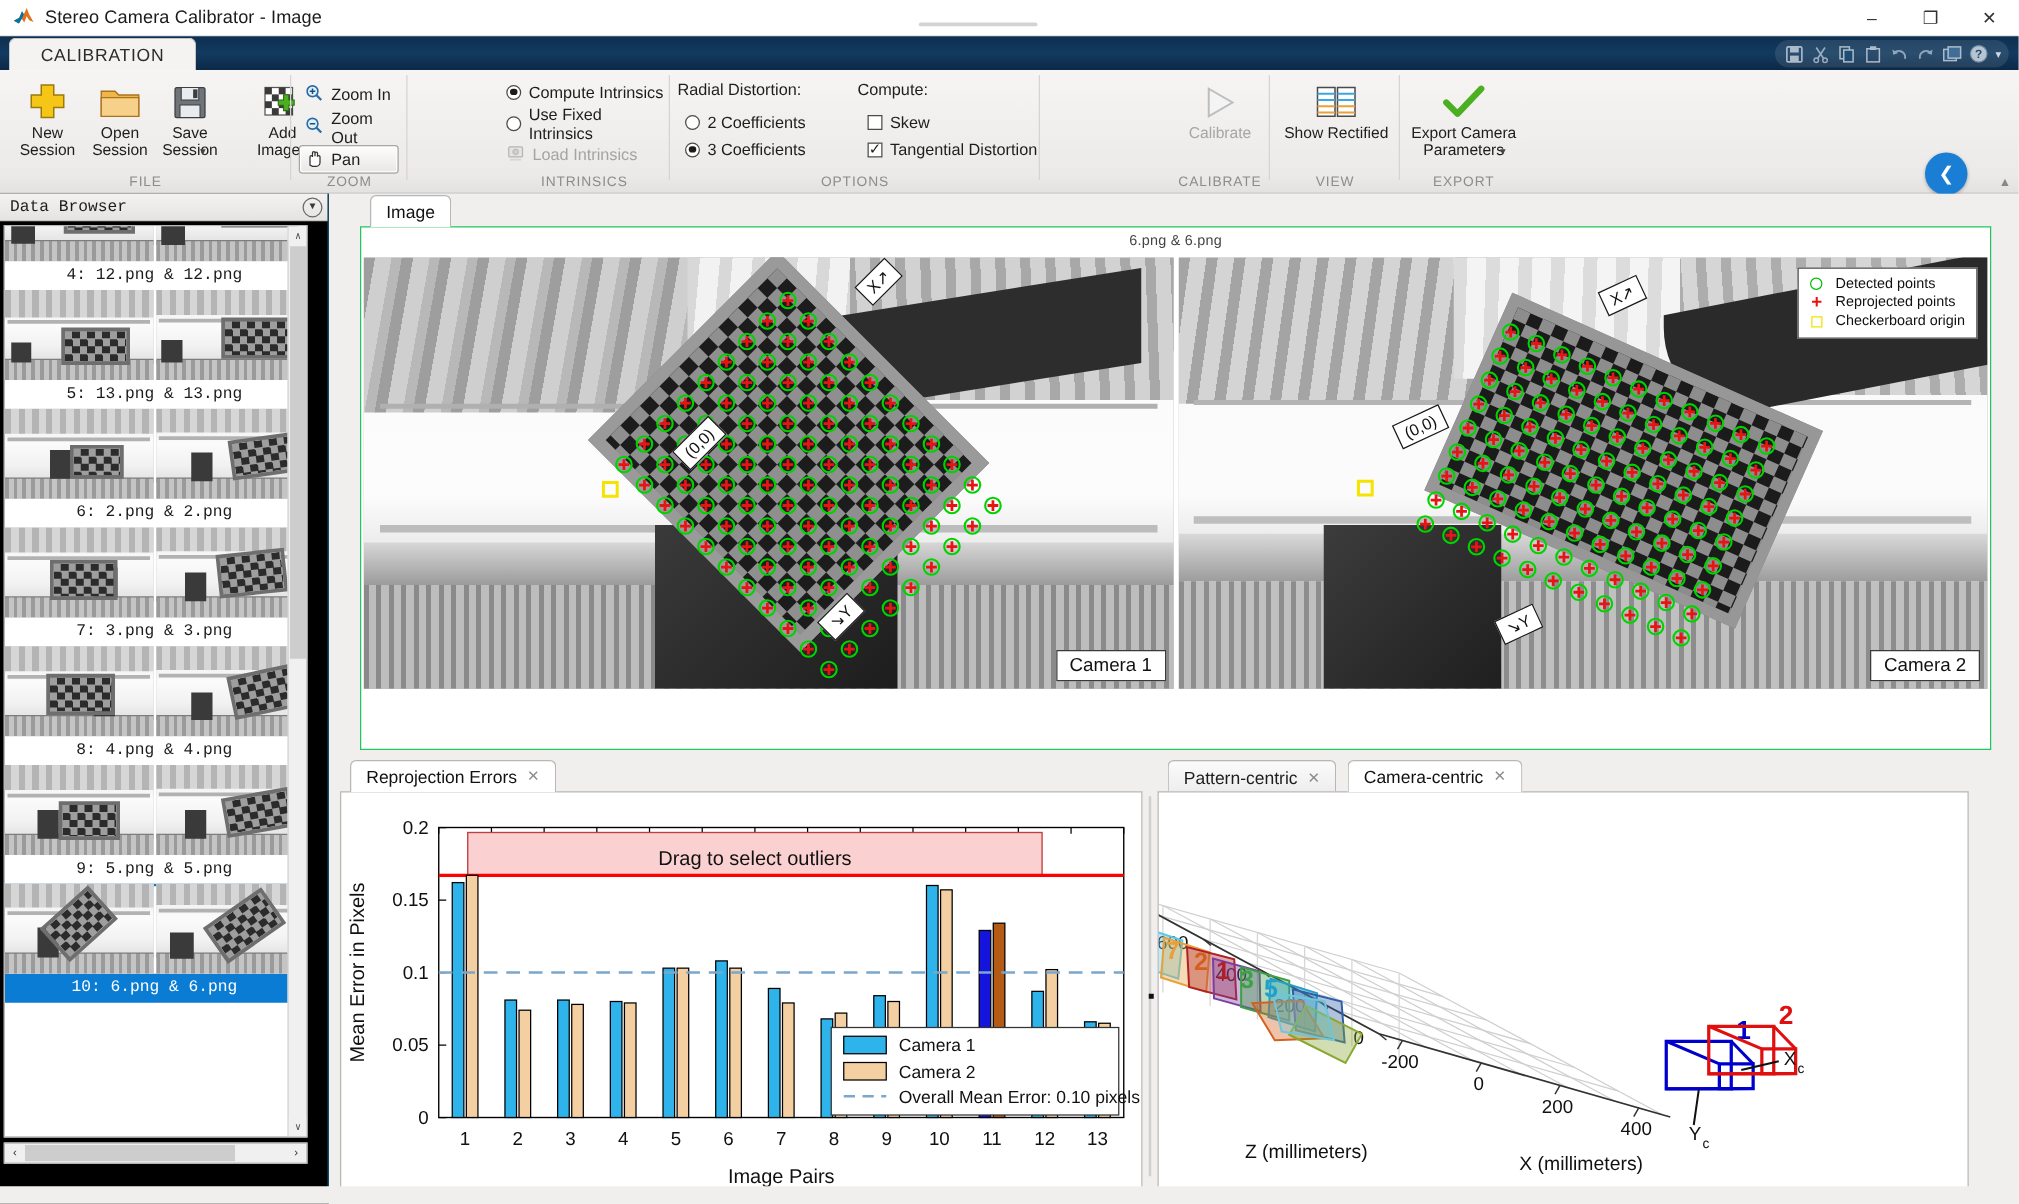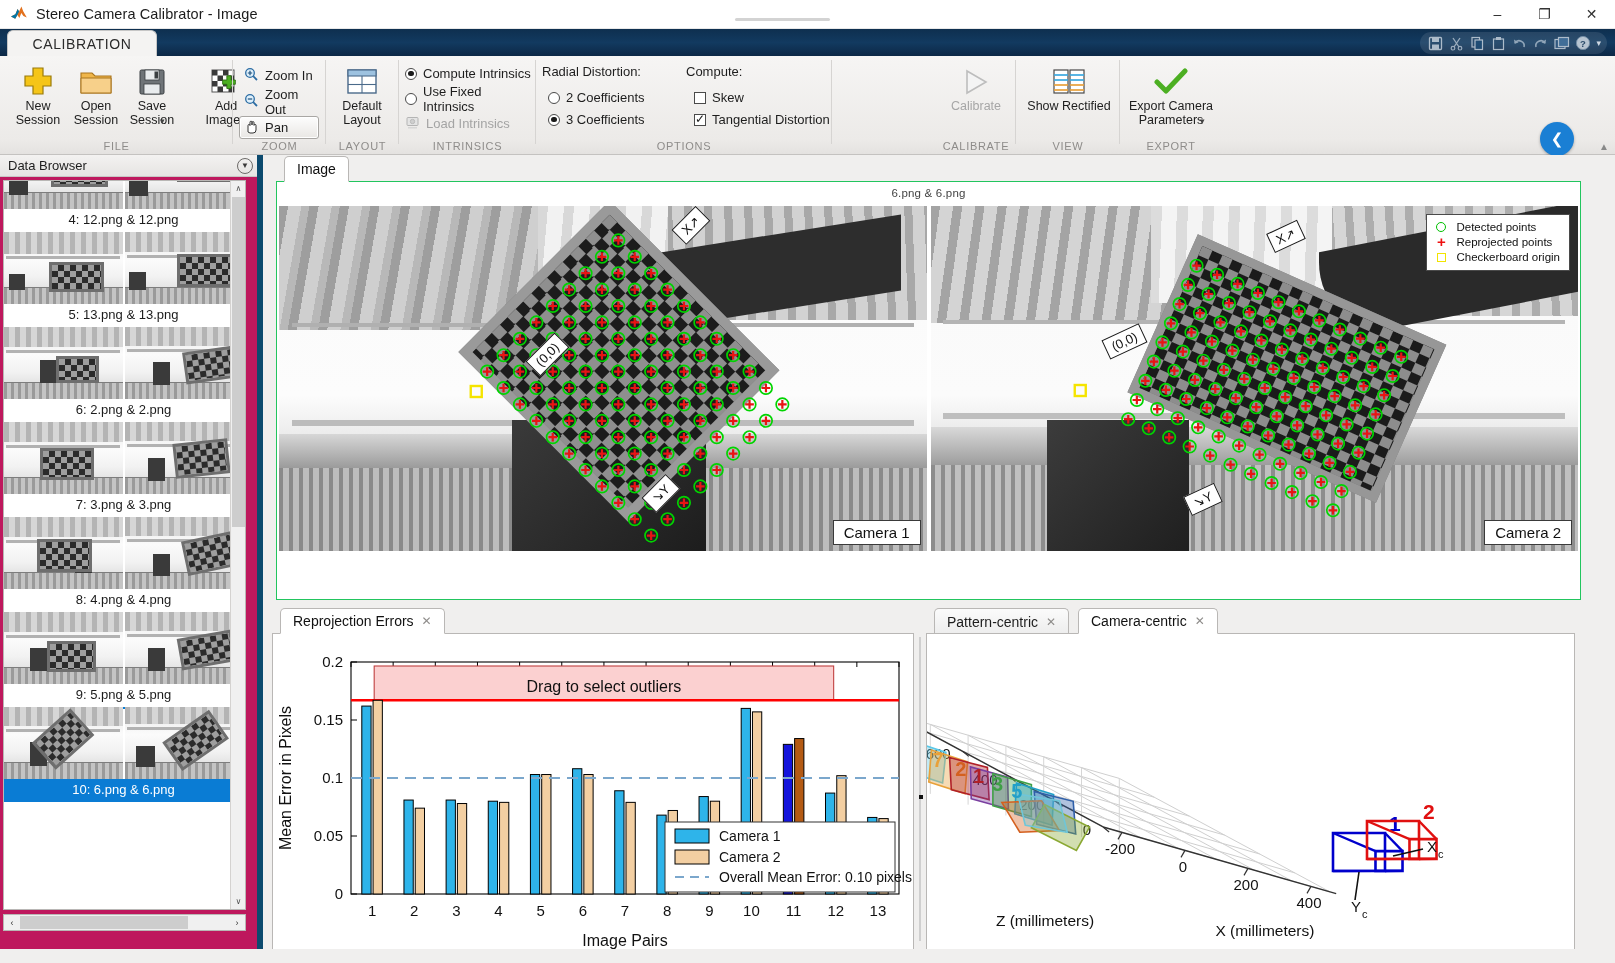--- a/index.html
+++ b/index.html
@@ -106,21 +106,21 @@
   .expand-circle {
     position: absolute; right: -14px; top: 66px; width: 34px; height: 34px;
     border-radius: 50%; background: #1a7fd4; color: #fff;
     display: flex; align-items: center; justify-content: center; font-size: 15px;
     box-shadow: 0 1px 3px rgba(0,0,0,.3);
   }
 
   
   .browser {
     position: absolute; left: 0; top: 155px; width: 263px; height: 808px;
-    background: #be185d; border-right: 6px solid #0c4a6e;
+    background: #000000; border-right: 1px solid #0c4a6e; font-family: Liberation Mono, monospace;
   }
   .browser-head {
     height: 22px; background: linear-gradient(to bottom,#f3f2f1,#e6e4e2);
     border-bottom: 1px solid #c8c6c4; display:flex; align-items:center;
     padding: 0 4px 0 8px; font-size: 13px; color:#1d1d1d;
   }
   .browser-head .dd {
     margin-left: auto; width: 16px; height: 16px; border-radius: 50%;
     border: 1.3px solid #6c6a68; display:flex;align-items:center;justify-content:center;
     font-size:8px; color:#3a3a3a;
@@ -175,21 +175,21 @@
     display:flex; align-items:center; gap:8px; font-size:14px; color:#1d1d1d;
     background: linear-gradient(to bottom,#fbfbfb,#ededed);
     border:1px solid #b9b7b5; border-bottom:none; border-radius:5px 5px 0 0;
   }
   .ptab.active { background:#fff; border-bottom:1px solid #fff; z-index:3; color:#111; }
   .ptab .x { font-size:12px; color:#8e8c8a; }
   .tabbar-underline { position:absolute; left:0; bottom:0; width:100%; height:1px; background:#b9b7b5; }
 
   
   .image-panel {
-    position:absolute; left:12px; top:0px; width: 1305px; height:445px;
+    position:absolute; left:24px; top:0px; width: 1305px; height:445px;
   }
   .image-body {
     position:absolute; left:0; top:26px; width:1305px; height:419px;
     background:#fff; border:1px solid #22c55e;
   }
   .img-title { text-align:center; font-size:11.5px; color:#444; padding-top:5px; letter-spacing:.2px; }
   .stereo-row { position:absolute; left:2px; top:24px; right:2px; height:345px; display:flex; gap:4px; }
   .cam-view { flex:1; position:relative; overflow:hidden; background:#bdbdbd; }
   .cam-label {
     position:absolute; right:6px; bottom:6px; background:#fff; border:1px solid #3a3a3a;
@@ -388,35 +388,20 @@
         <span>
           <svg width="15" height="15" viewBox="0 0 15 15">
               <path d="M4 13 V6.5 a1 1 0 0 1 2 0 V3.2 a1 1 0 0 1 2 0 V6 V3.6 a1 1 0 0 1 2 0 V6.4 a1 1 0 0 1 2 0 V11 a3 3 0 0 1-3 3 H6 Z" fill="#fff" stroke="#333" stroke-width="1"></path>
             </svg>
         </span>
         <span>Pan</span>
       </div>
       <div class="rglabel">ZOOM</div>
     </div>
 
-    <div class="rgroup" style="left:326px; width:73px;">
-      <div class="bigbtn" style="left:0px;">
-        <div class="ic">
-          <svg width="32" height="30" viewBox="0 0 32 30">
-            <rect x="2" y="3" width="28" height="23" fill="#fff" stroke="#4a6a8a" stroke-width="1.4"></rect>
-            <rect x="2" y="3" width="28" height="6" fill="#9dc2e0" stroke="#4a6a8a" stroke-width="1.1"></rect>
-            <line x1="16" y1="9" x2="16" y2="26" stroke="#4a6a8a" stroke-width="1.1"></line>
-            <line x1="2" y1="17.5" x2="30" y2="17.5" stroke="#4a6a8a" stroke-width="1.1"></line>
-          </svg>
-        </div>
-        <div class="btlabel">Default
-Layout</div>
-      </div>
-      <div class="rglabel">LAYOUT</div>
-    </div>
 
     <div class="rgroup" style="left:399px; width:137px;">
       <div class="radiorow" style="left:6px; top:7px;">
         <span class="radio on"></span>
         <span>Compute Intrinsics</span>
       </div>
       <div class="radiorow" style="left:6px; top:32px;">
         <span class="radio"></span>
         <span>Use Fixed Intrinsics</span>
       </div>

